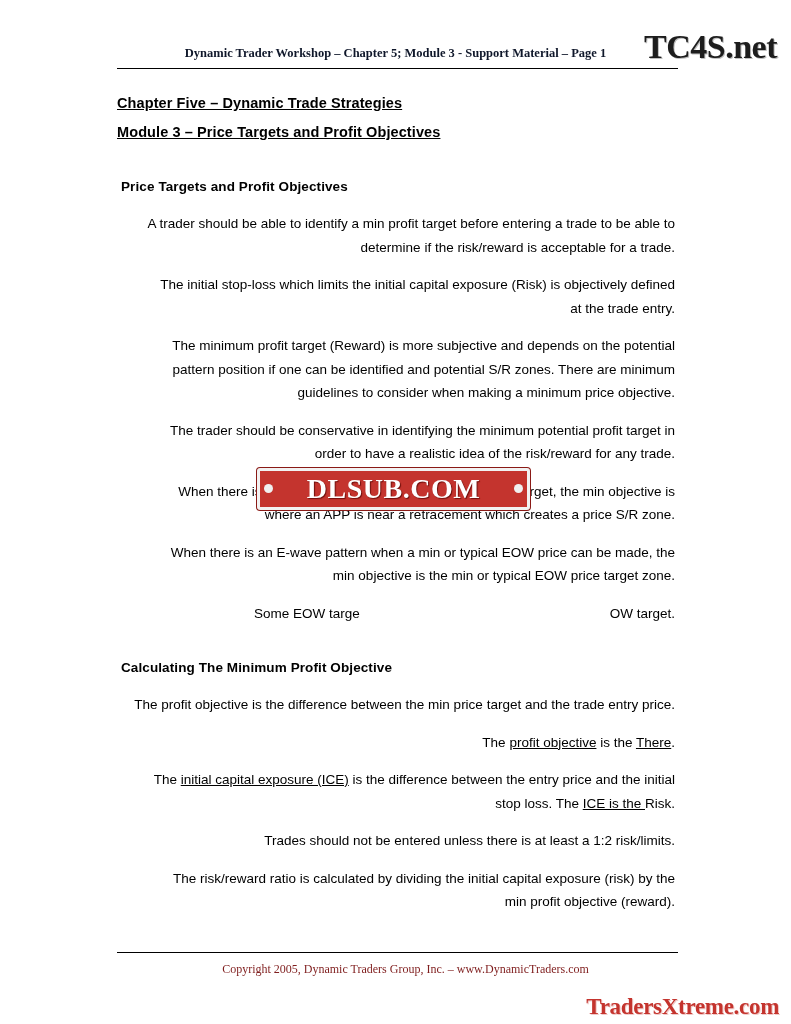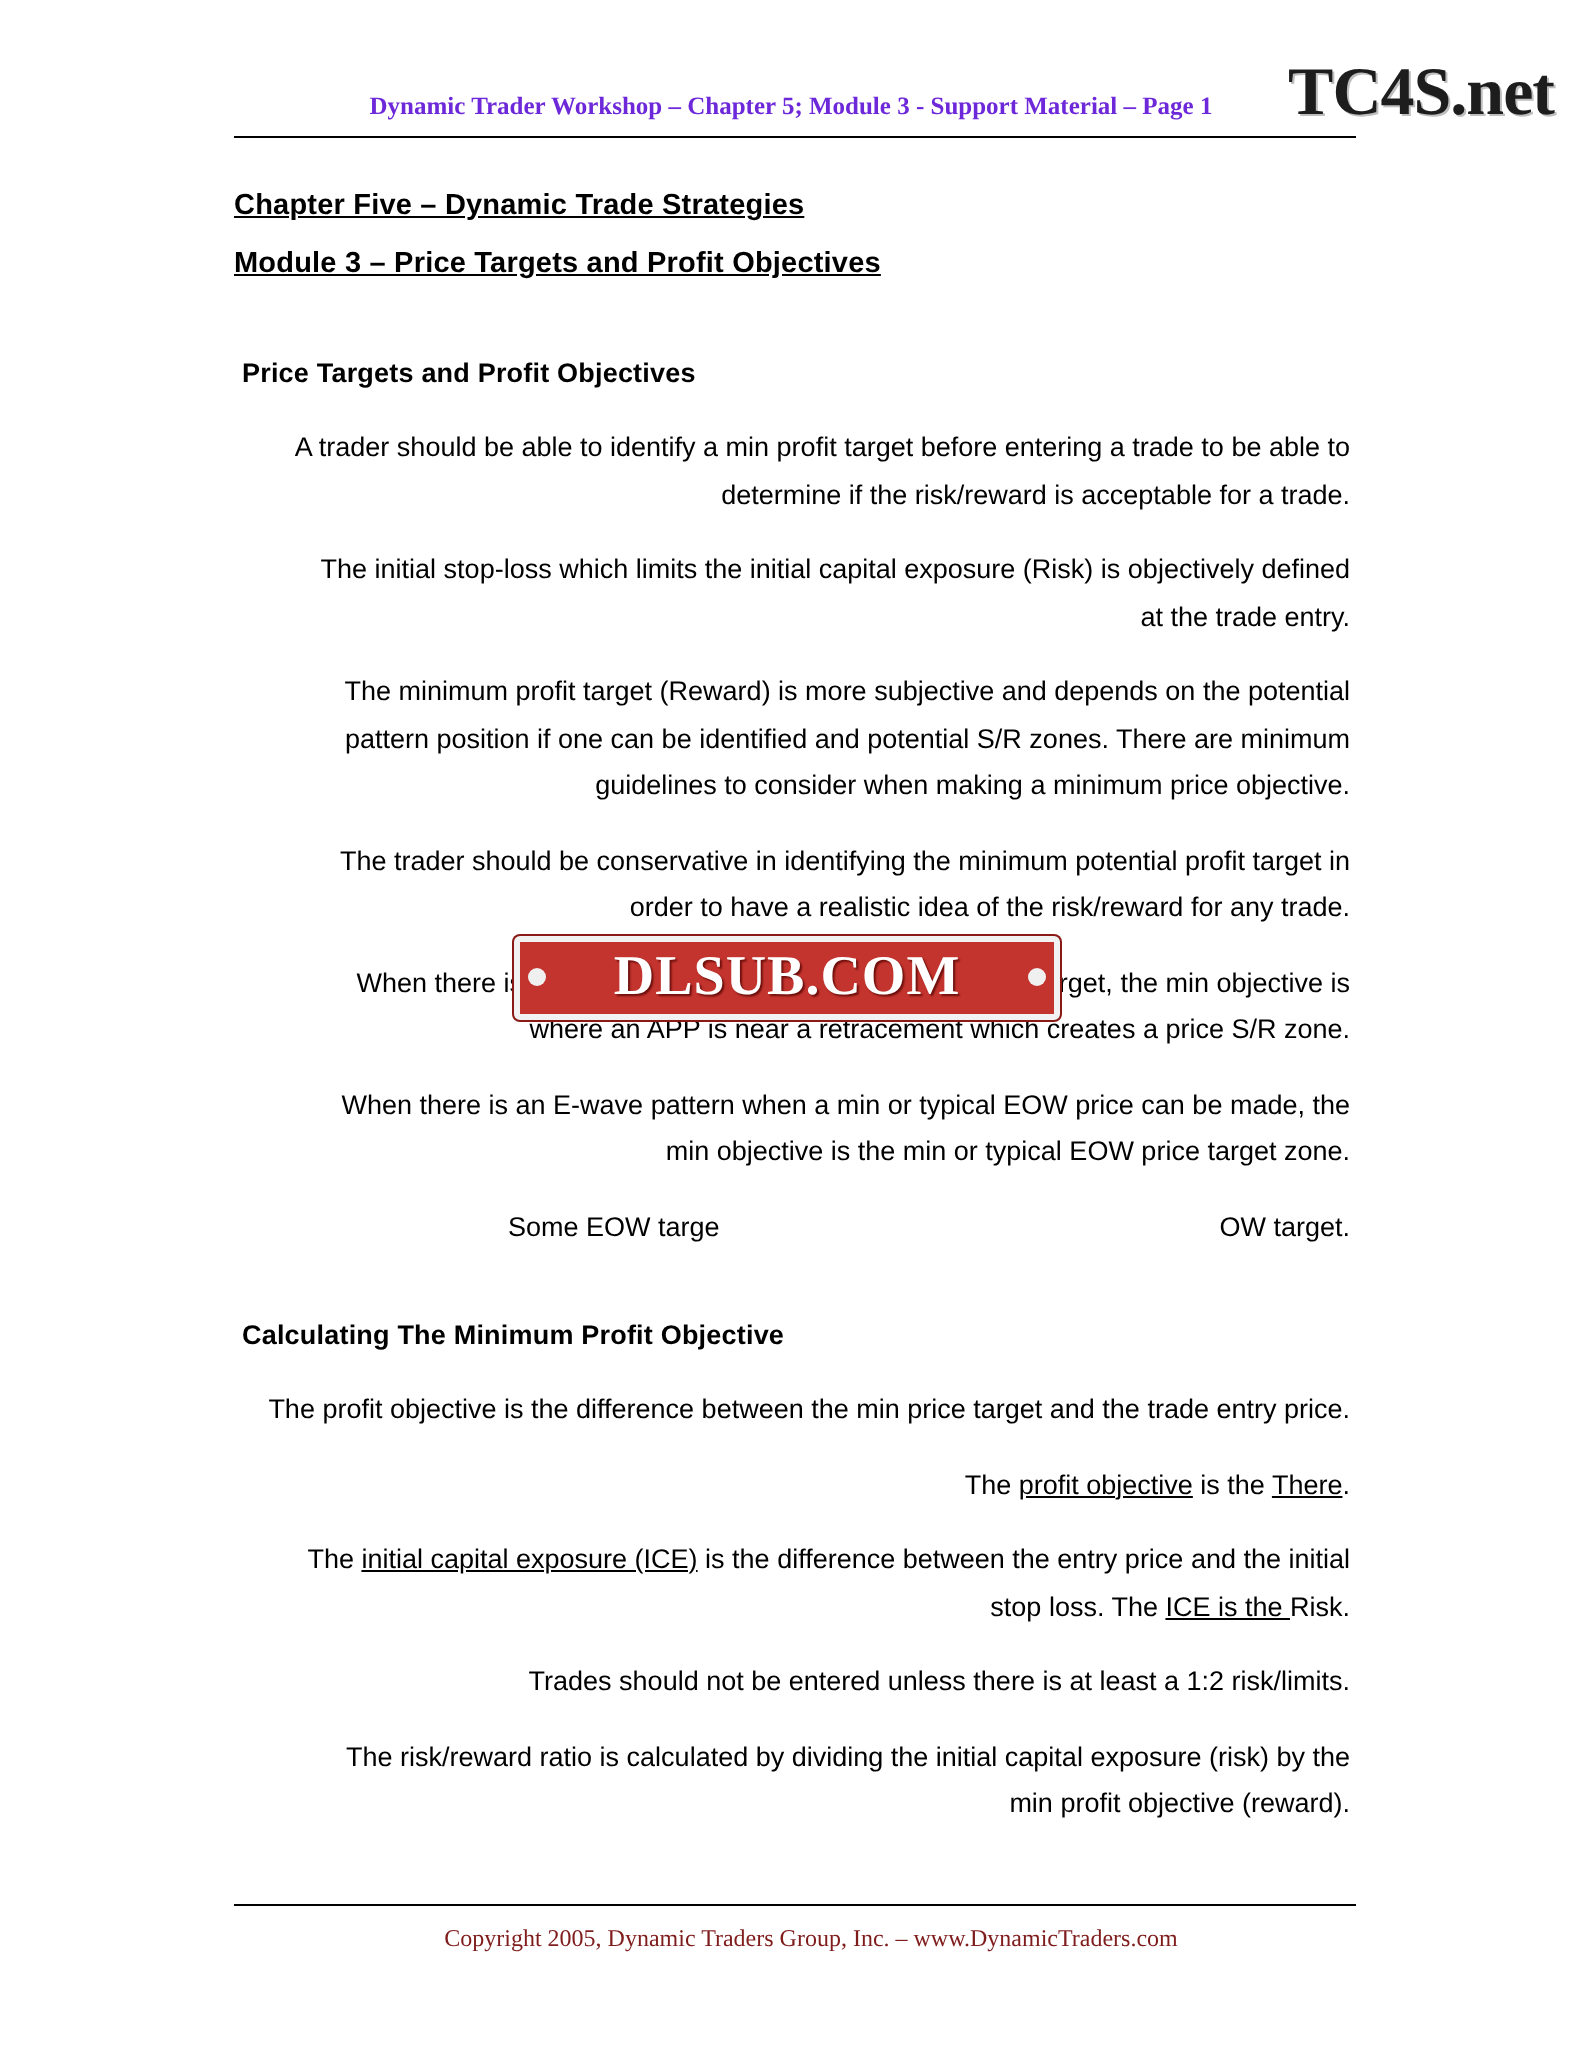--- a/index.html
+++ b/index.html
@@ -41,21 +41,21 @@
   
   .header {
     position: absolute;
     left: 0;
     top: 46px;
     width: 791px;
     text-align: center;
     font-family: "Liberation Serif", serif;
     font-size: 12.5px;
     font-weight: bold;
-    color: #6d28d9;
+    color: #0f172a;
   }
   .rule-top {
     position: absolute;
     left: 117px;
     top: 68px;
     width: 561px;
     border-top: 1px solid #000;
     height: 0;
   }
 
@@ -217,14 +217,15 @@
   </div>
 
   <div class="wm-mid">
     <div class="dot-l"></div>
     <div class="dot-r"></div>
     <span>DLSUB.COM</span>
   </div>
 
   <div class="rule-bottom"></div>
   <div class="footer">Copyright 2005, Dynamic Traders Group, Inc. – www.DynamicTraders.com</div>
+  <div class="wm-bottom">TradersXtreme.com</div>
 
 </div>
 
 </body></html>

